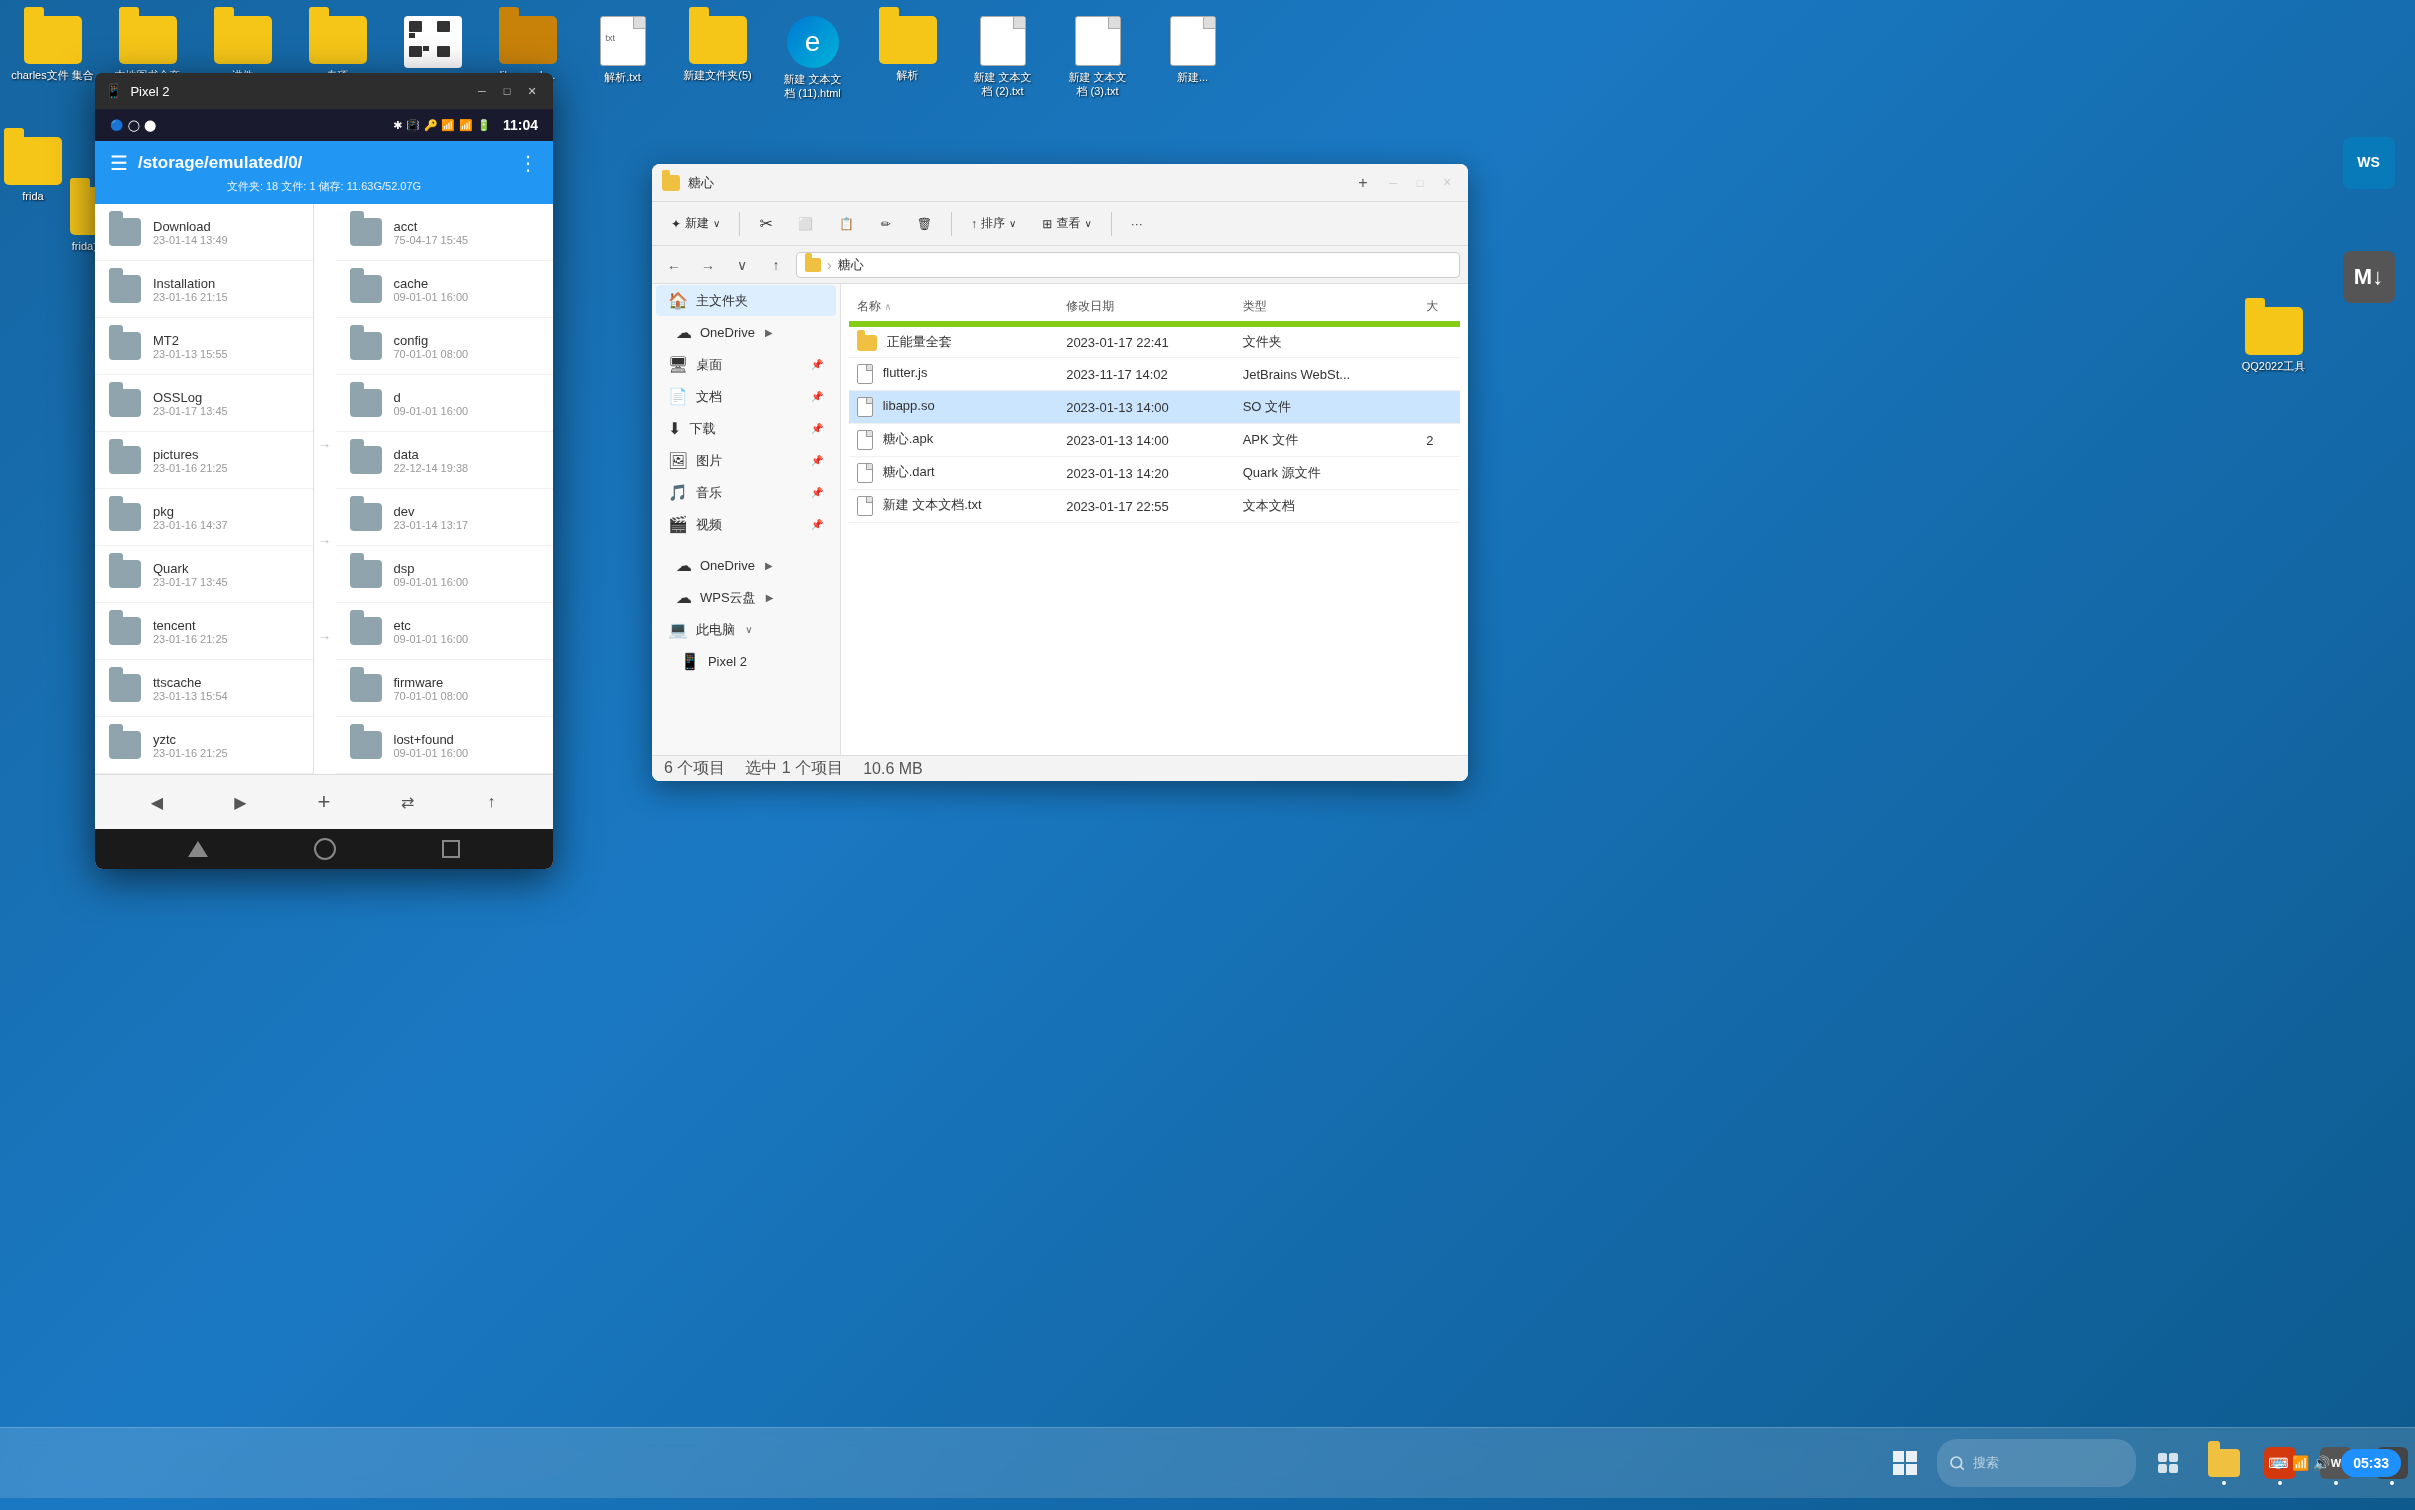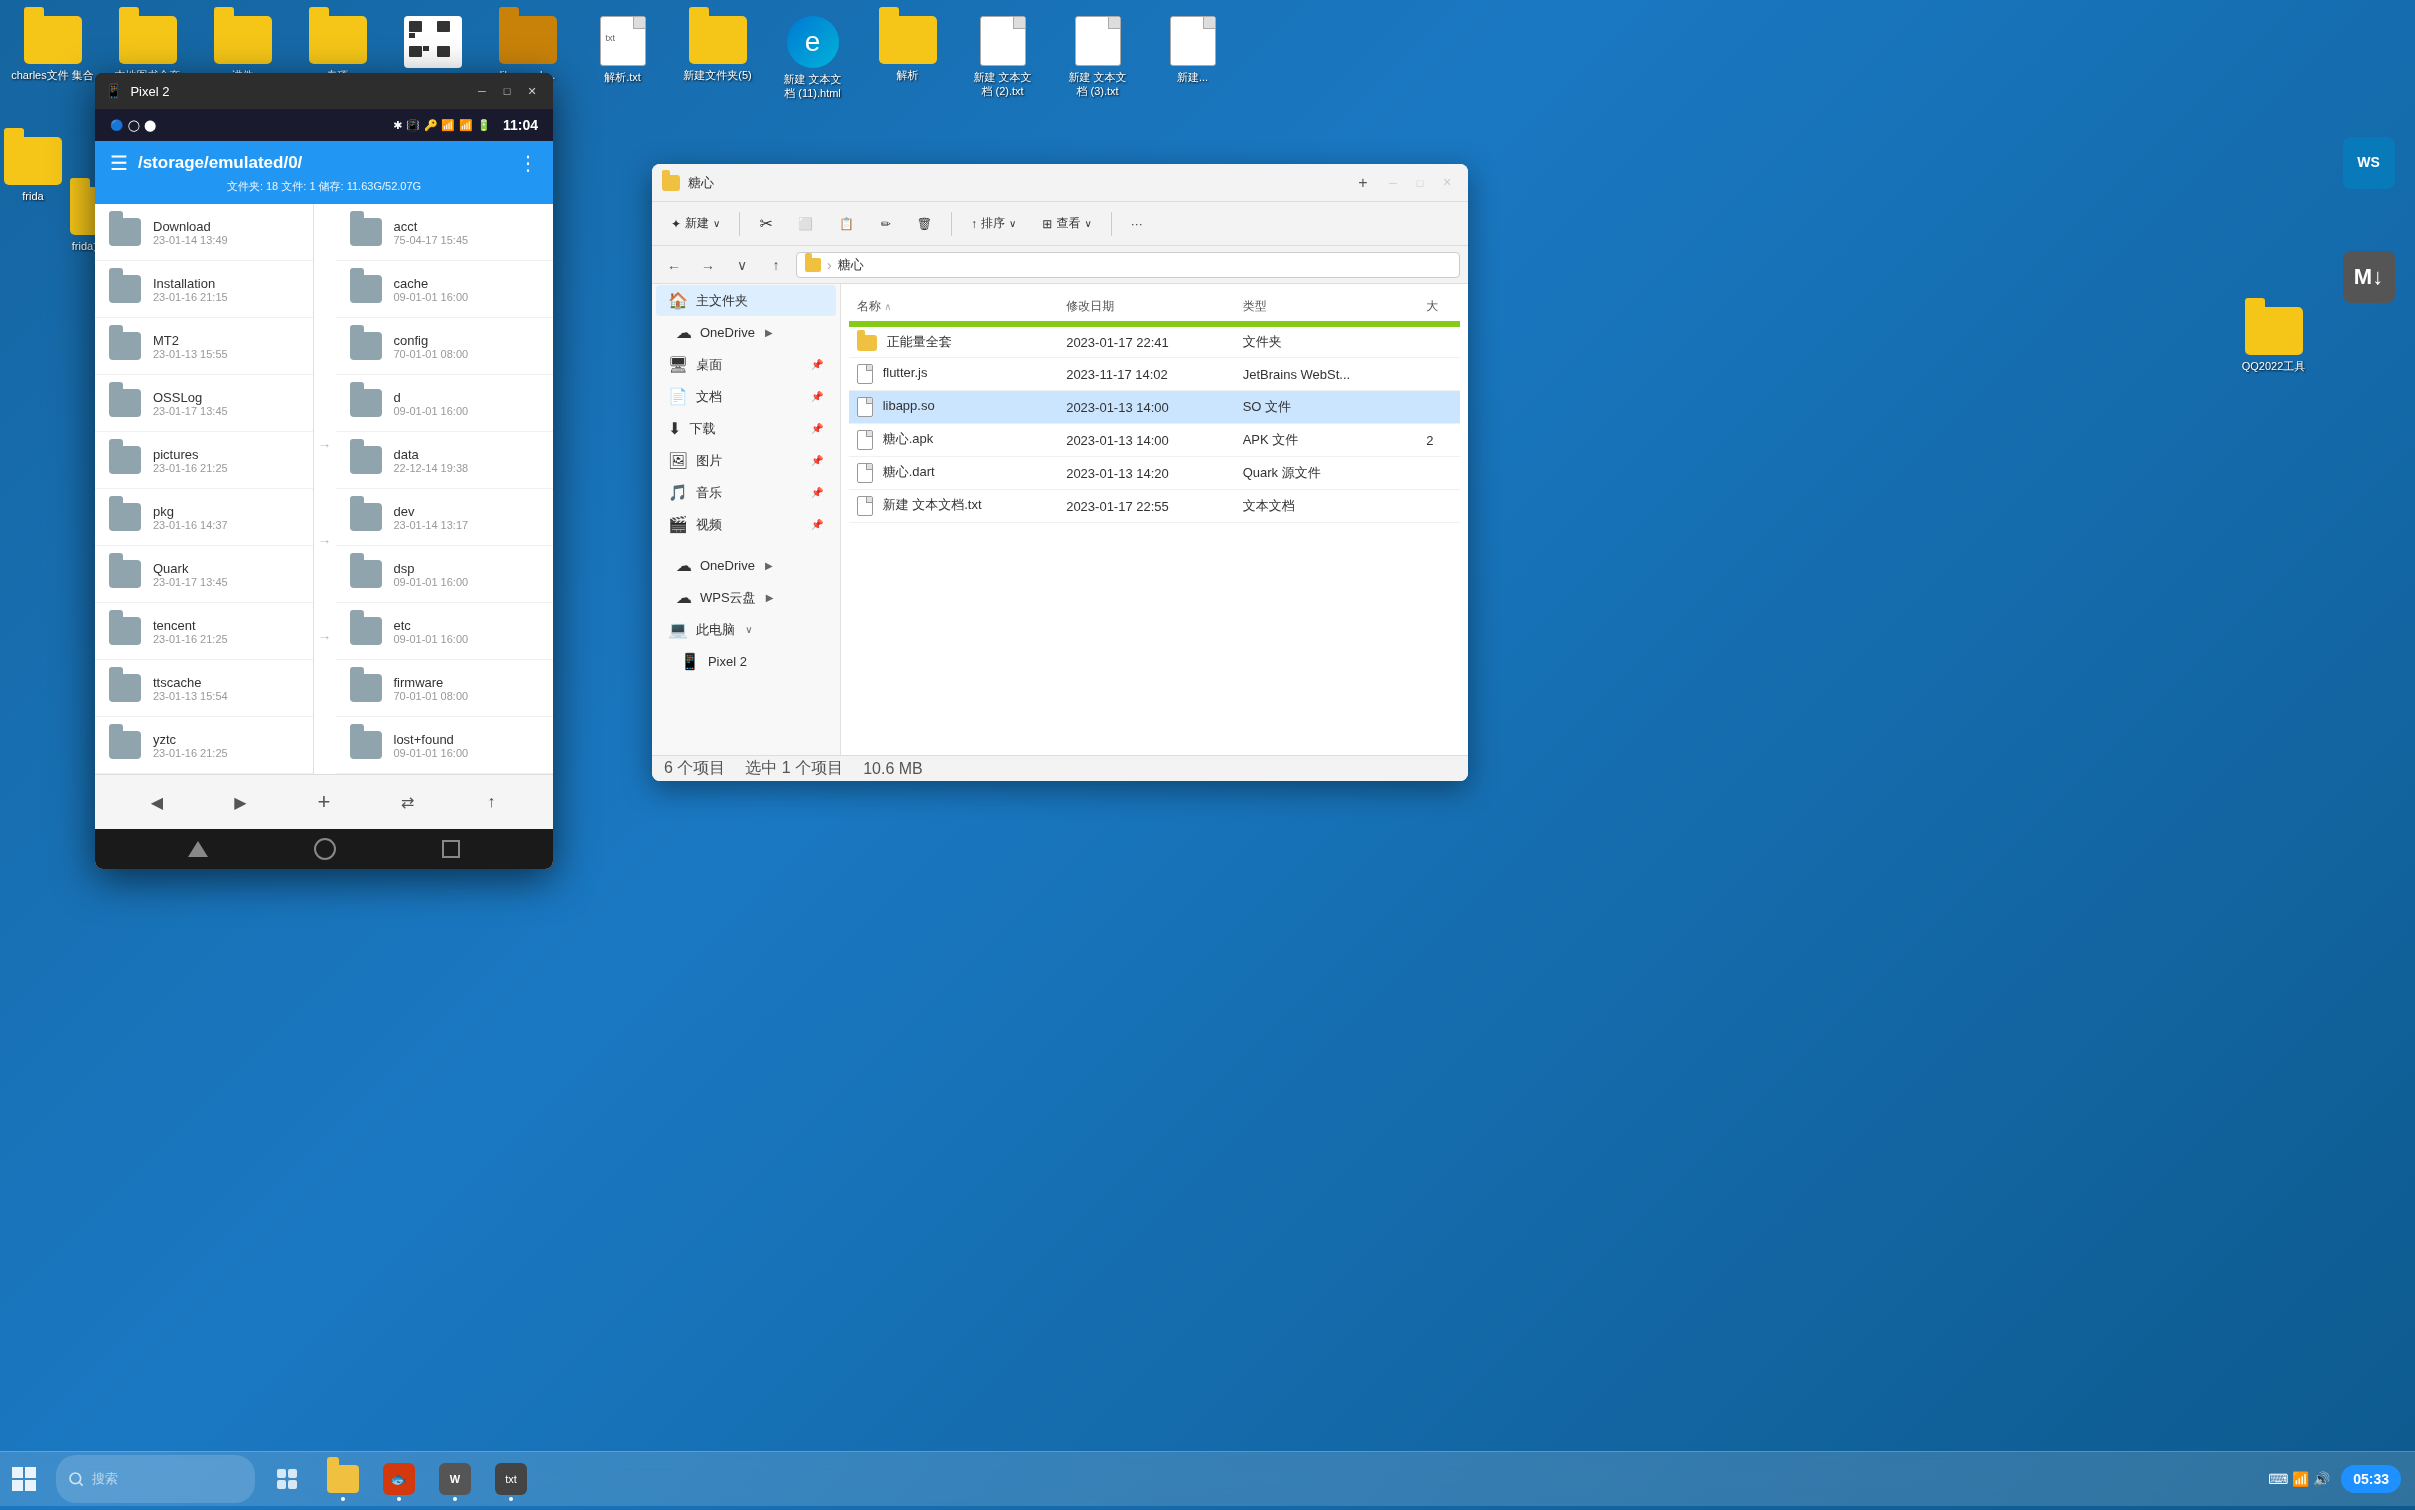--- a/index.html
+++ b/index.html
@@ -16,29 +16,29 @@
     .desktop {
       width: 100%;
       height: 100%;
       background: linear-gradient(135deg, #1565a0 0%, #1a78c2 40%, #0d5a8e 100%);
       position: relative;
     }
 
     
     .taskbar {
       position: absolute;
-      bottom: 4px;
+      bottom: 12px;
       left: 0;
       right: 0;
-      height: 55px;
+      height: 71px;
       background: rgba(255,255,255,0.15);
       backdrop-filter: blur(10px);
       display: flex;
       align-items: center;
-      justify-content: flex-start;
+      justify-content: flex-end;
       border-top: 1px solid rgba(255,255,255,0.2);
       z-index: 100;
     }
 
     .taskbar-center {
       display: flex;
       align-items: center;
       gap: 8px;
     }
 

